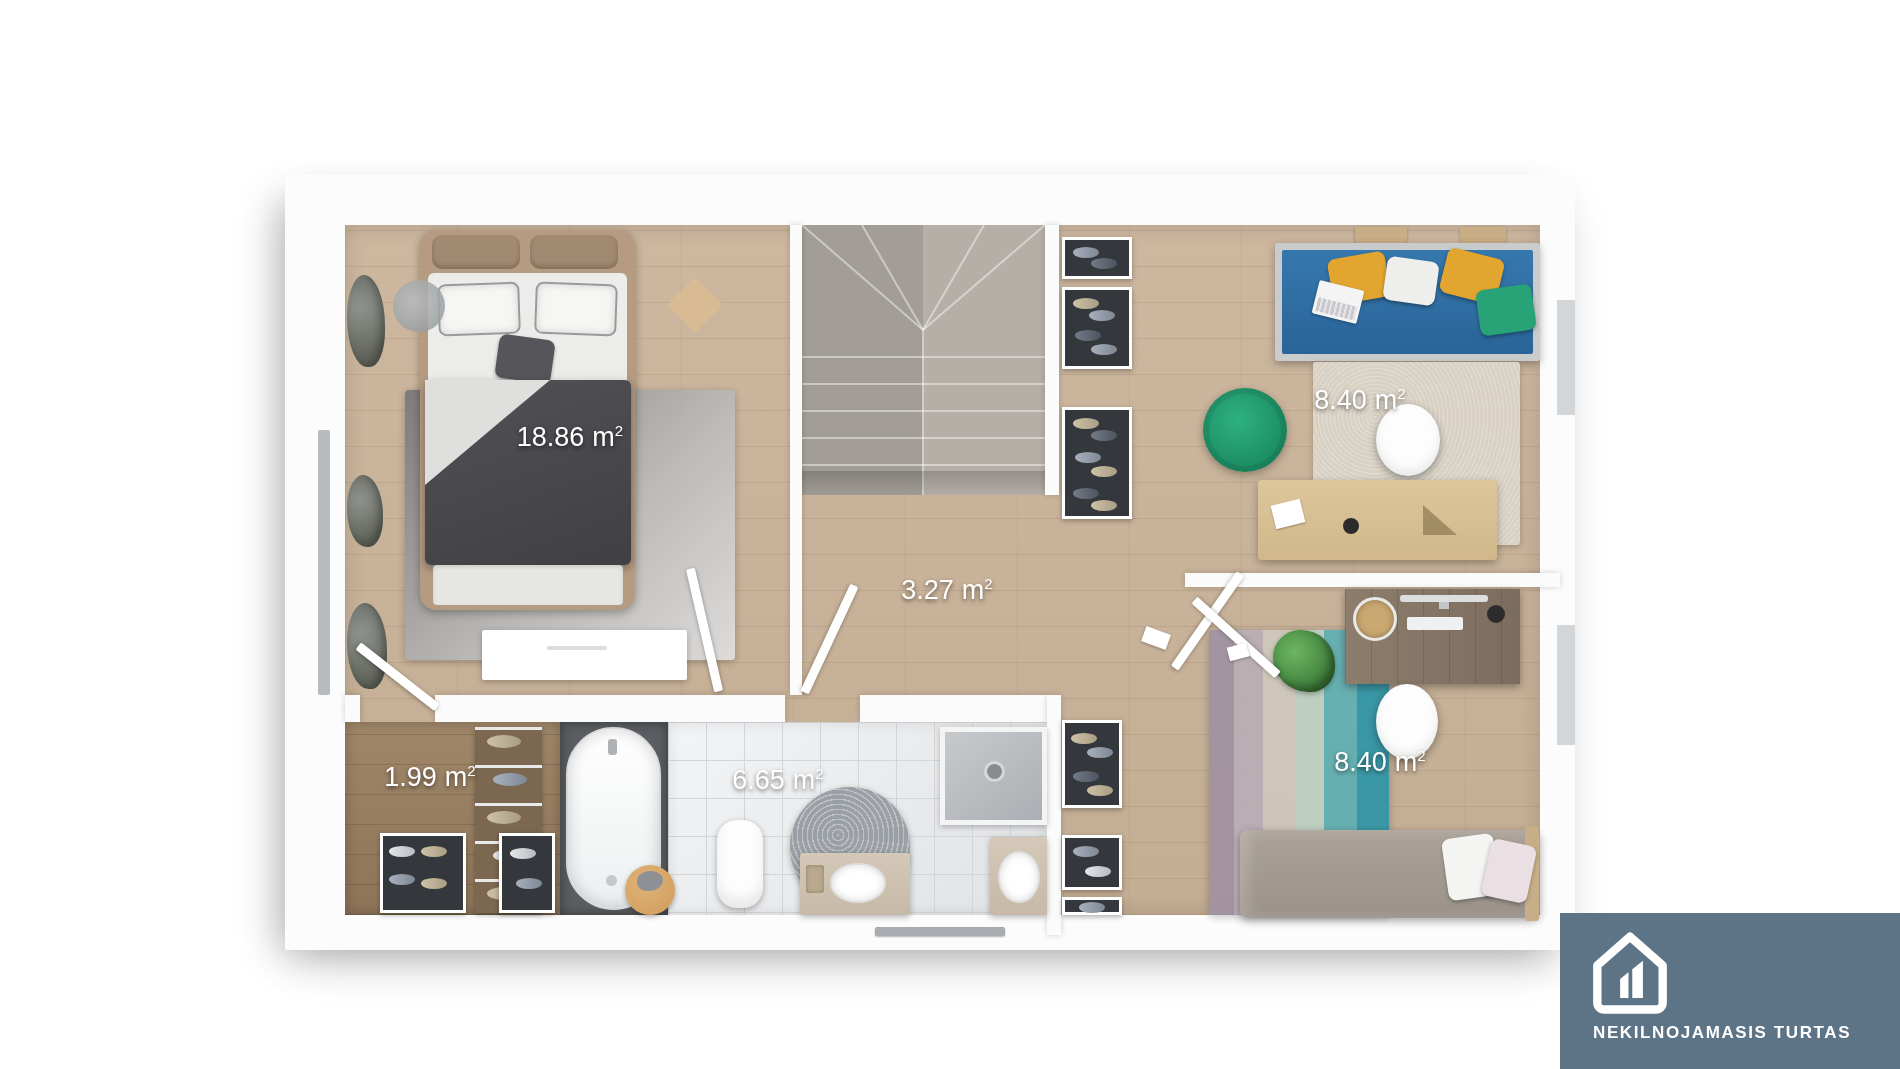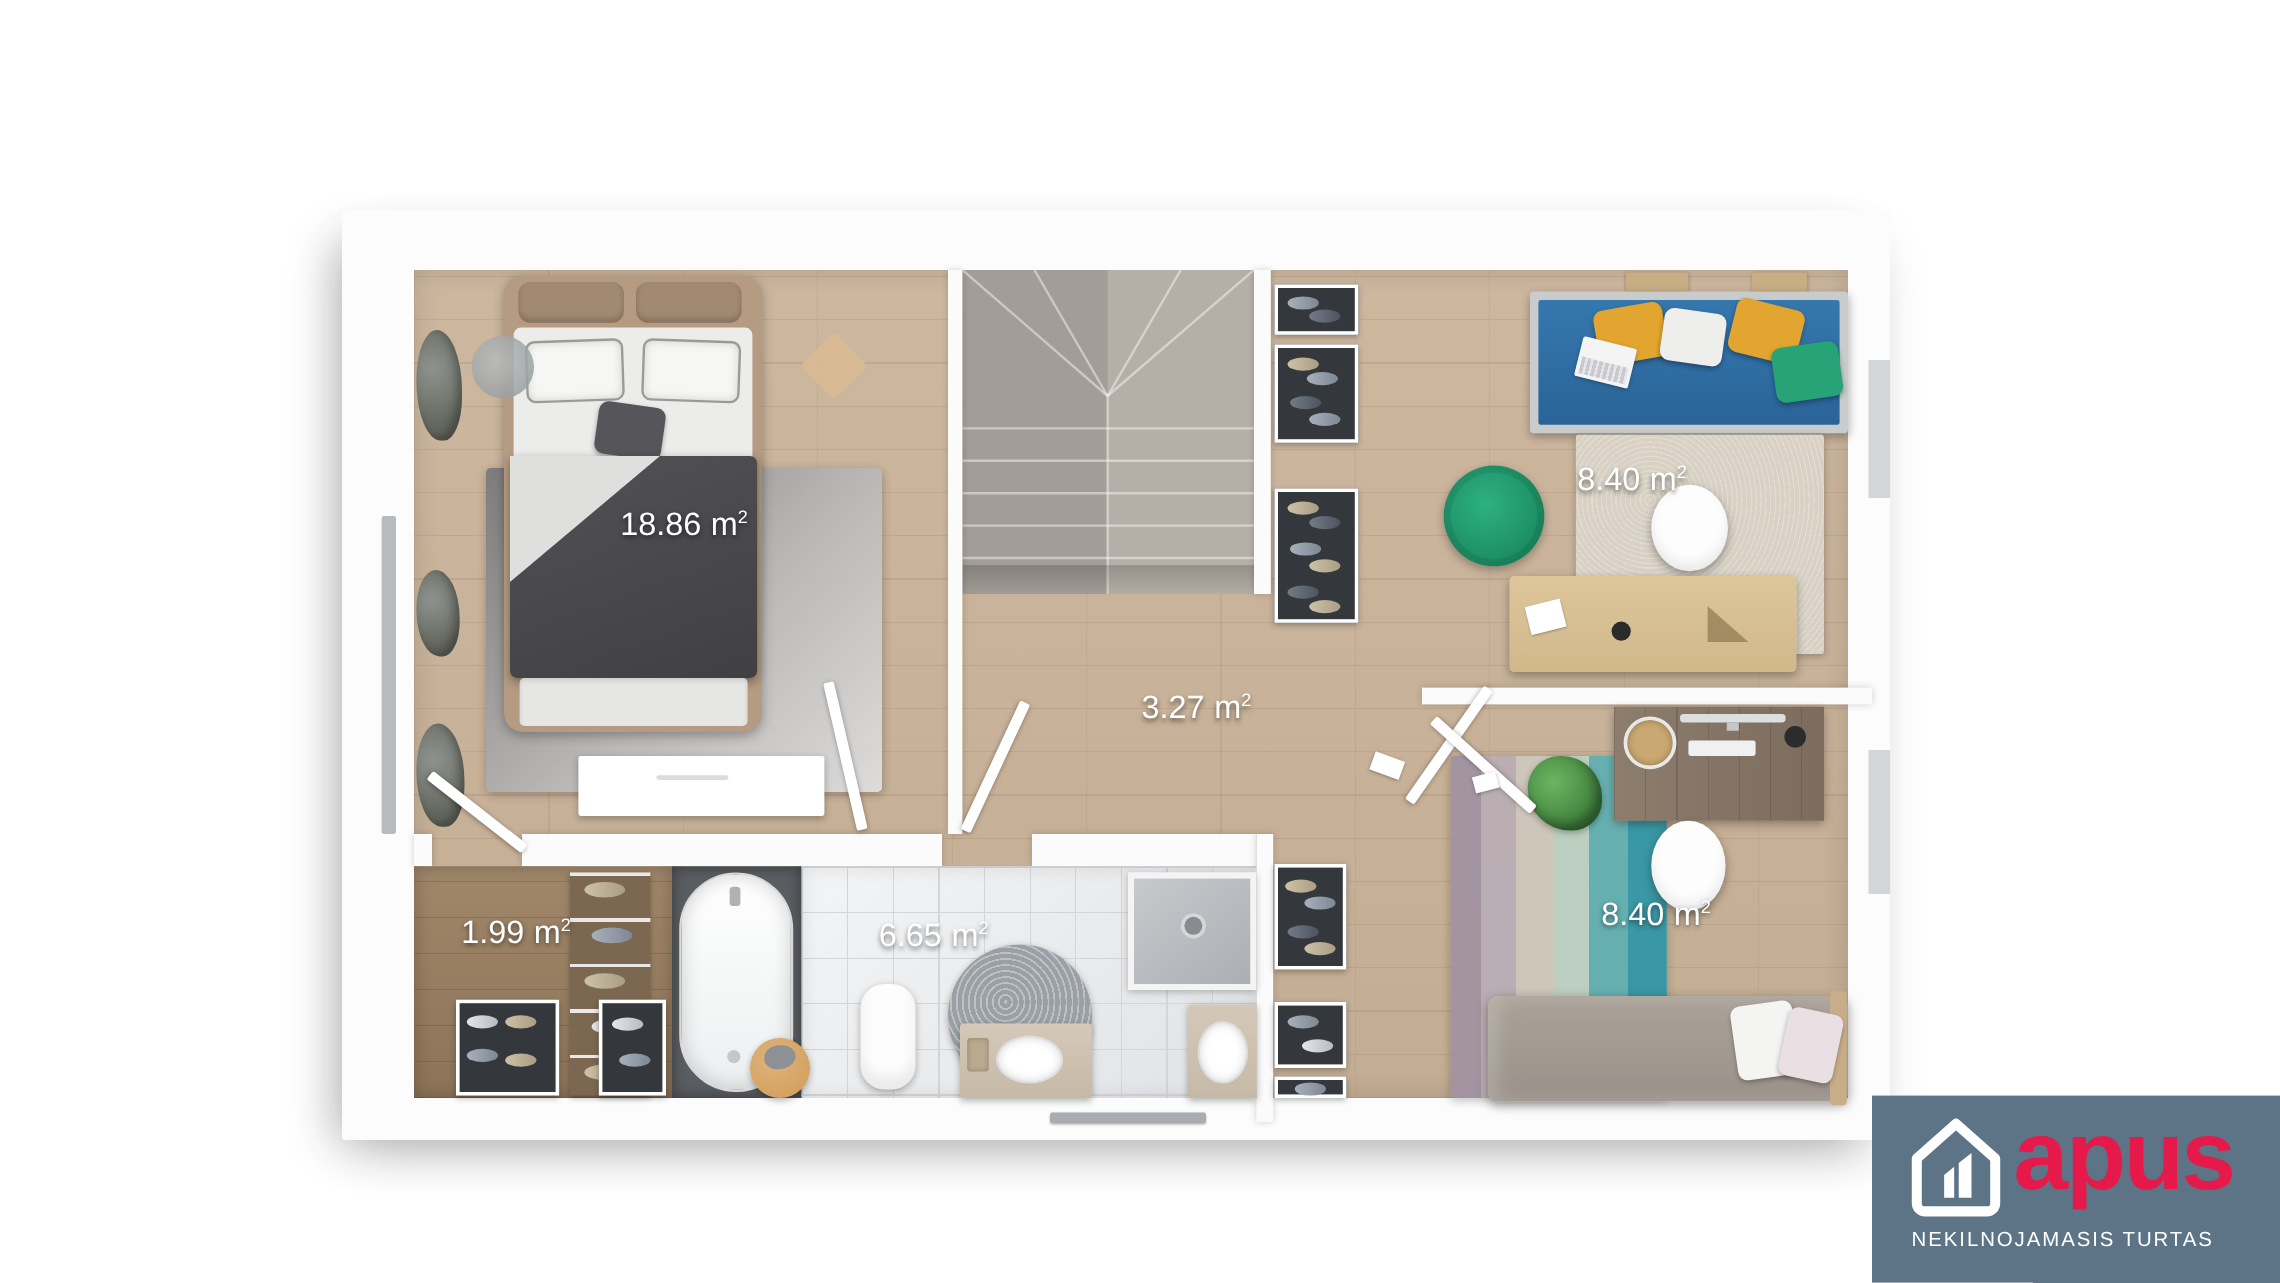--- a/index.html
+++ b/index.html
@@ -181,21 +181,21 @@
     box-shadow:0 3px 9px rgba(0,0,0,.35), inset 8px 0 14px rgba(255,255,255,.18);}
   .bed2 .headboard{position:absolute;left:285px;top:-4px;width:14px;height:95px;background:#c8ae88;border-radius:3px;}
   .bed2 .pw{position:absolute;left:205px;top:6px;width:52px;height:62px;border-radius:8px;background:#f4f4f2;transform:rotate(-8deg);box-shadow:0 2px 4px rgba(0,0,0,.3);}
   .bed2 .pf{position:absolute;left:246px;top:12px;width:46px;height:58px;border-radius:8px;background:#eadfe3;transform:rotate(12deg);box-shadow:0 2px 4px rgba(0,0,0,.3);}
 
   
   .logo{position:absolute;left:1560px;top:913px;width:340px;height:156px;background:var(--logo-bg);z-index:50;}
   .logo .house{position:absolute;left:32px;top:18px;}
   .logo .brand{position:absolute;left:118px;top:6px;font-size:82px;font-weight:700;color:var(--accent);
     letter-spacing:-2px;line-height:1.1;}
-  .logo .tagline{position:absolute;left:33px;top:110px;font-size:17px;font-weight:400;color:#fff;letter-spacing:1.6px;white-space:nowrap;}
+  .logo .tagline{position:absolute;left:33px;top:110px;font-size:17px;font-weight:700;color:#fff;letter-spacing:1.6px;white-space:nowrap;}
 </style>
 </head>
 <body>
 
 <div class="page">
 
 
   <div class="plan">
 
     <div class="floor"></div>
@@ -367,38 +367,37 @@
       <div class="pw"></div>
       <div class="pf"></div>
     </div>
 
     <div class="room-label" style="left:285px;top:262px;">
       <span>18.86</span><span class="unit">m</span><sup>2</sup>
     </div>
     <div class="room-label" style="left:1075px;top:225px;">
       <span>8.40</span><span class="unit">m</span><sup>2</sup>
     </div>
-    <div class="room-label" style="left:712px;top:415px;">
+    <div class="room-label" style="left:662px;top:415px;">
       <span>3.27</span><span class="unit">m</span><sup>2</sup>
     </div>
     <div class="room-label" style="left:145px;top:602px;">
       <span>1.99</span><span class="unit">m</span><sup>2</sup>
     </div>
     <div class="room-label" style="left:475px;top:605px;padding-left:36px;">
       <span>6.65</span><span class="unit">m</span><sup>2</sup>
     </div>
     <div class="room-label" style="left:1095px;top:587px;">
       <span>8.40</span><span class="unit">m</span><sup>2</sup>
     </div>
 
   </div>
 
   <div class="logo">
     <svg class="house" width="76" height="84" viewBox="0 0 100 110">
       <path d="M50 7 L93 45 V94 a9 9 0 0 1 -9 9 H16 a9 9 0 0 1 -9 -9 V45 Z" fill="none" stroke="#ffffff" stroke-width="11" stroke-linejoin="round"></path>
       <path d="M37 88 V63 L48 54 V88 Z" fill="#ffffff"></path>
       <path d="M53 88 V50 L67 39 V88 Z" fill="#ffffff"></path>
     </svg>
-    <div class="brand">apus</div>
     <div class="tagline">NEKILNOJAMASIS TURTAS</div>
   </div>
 
 </div>
 
 </body></html>

